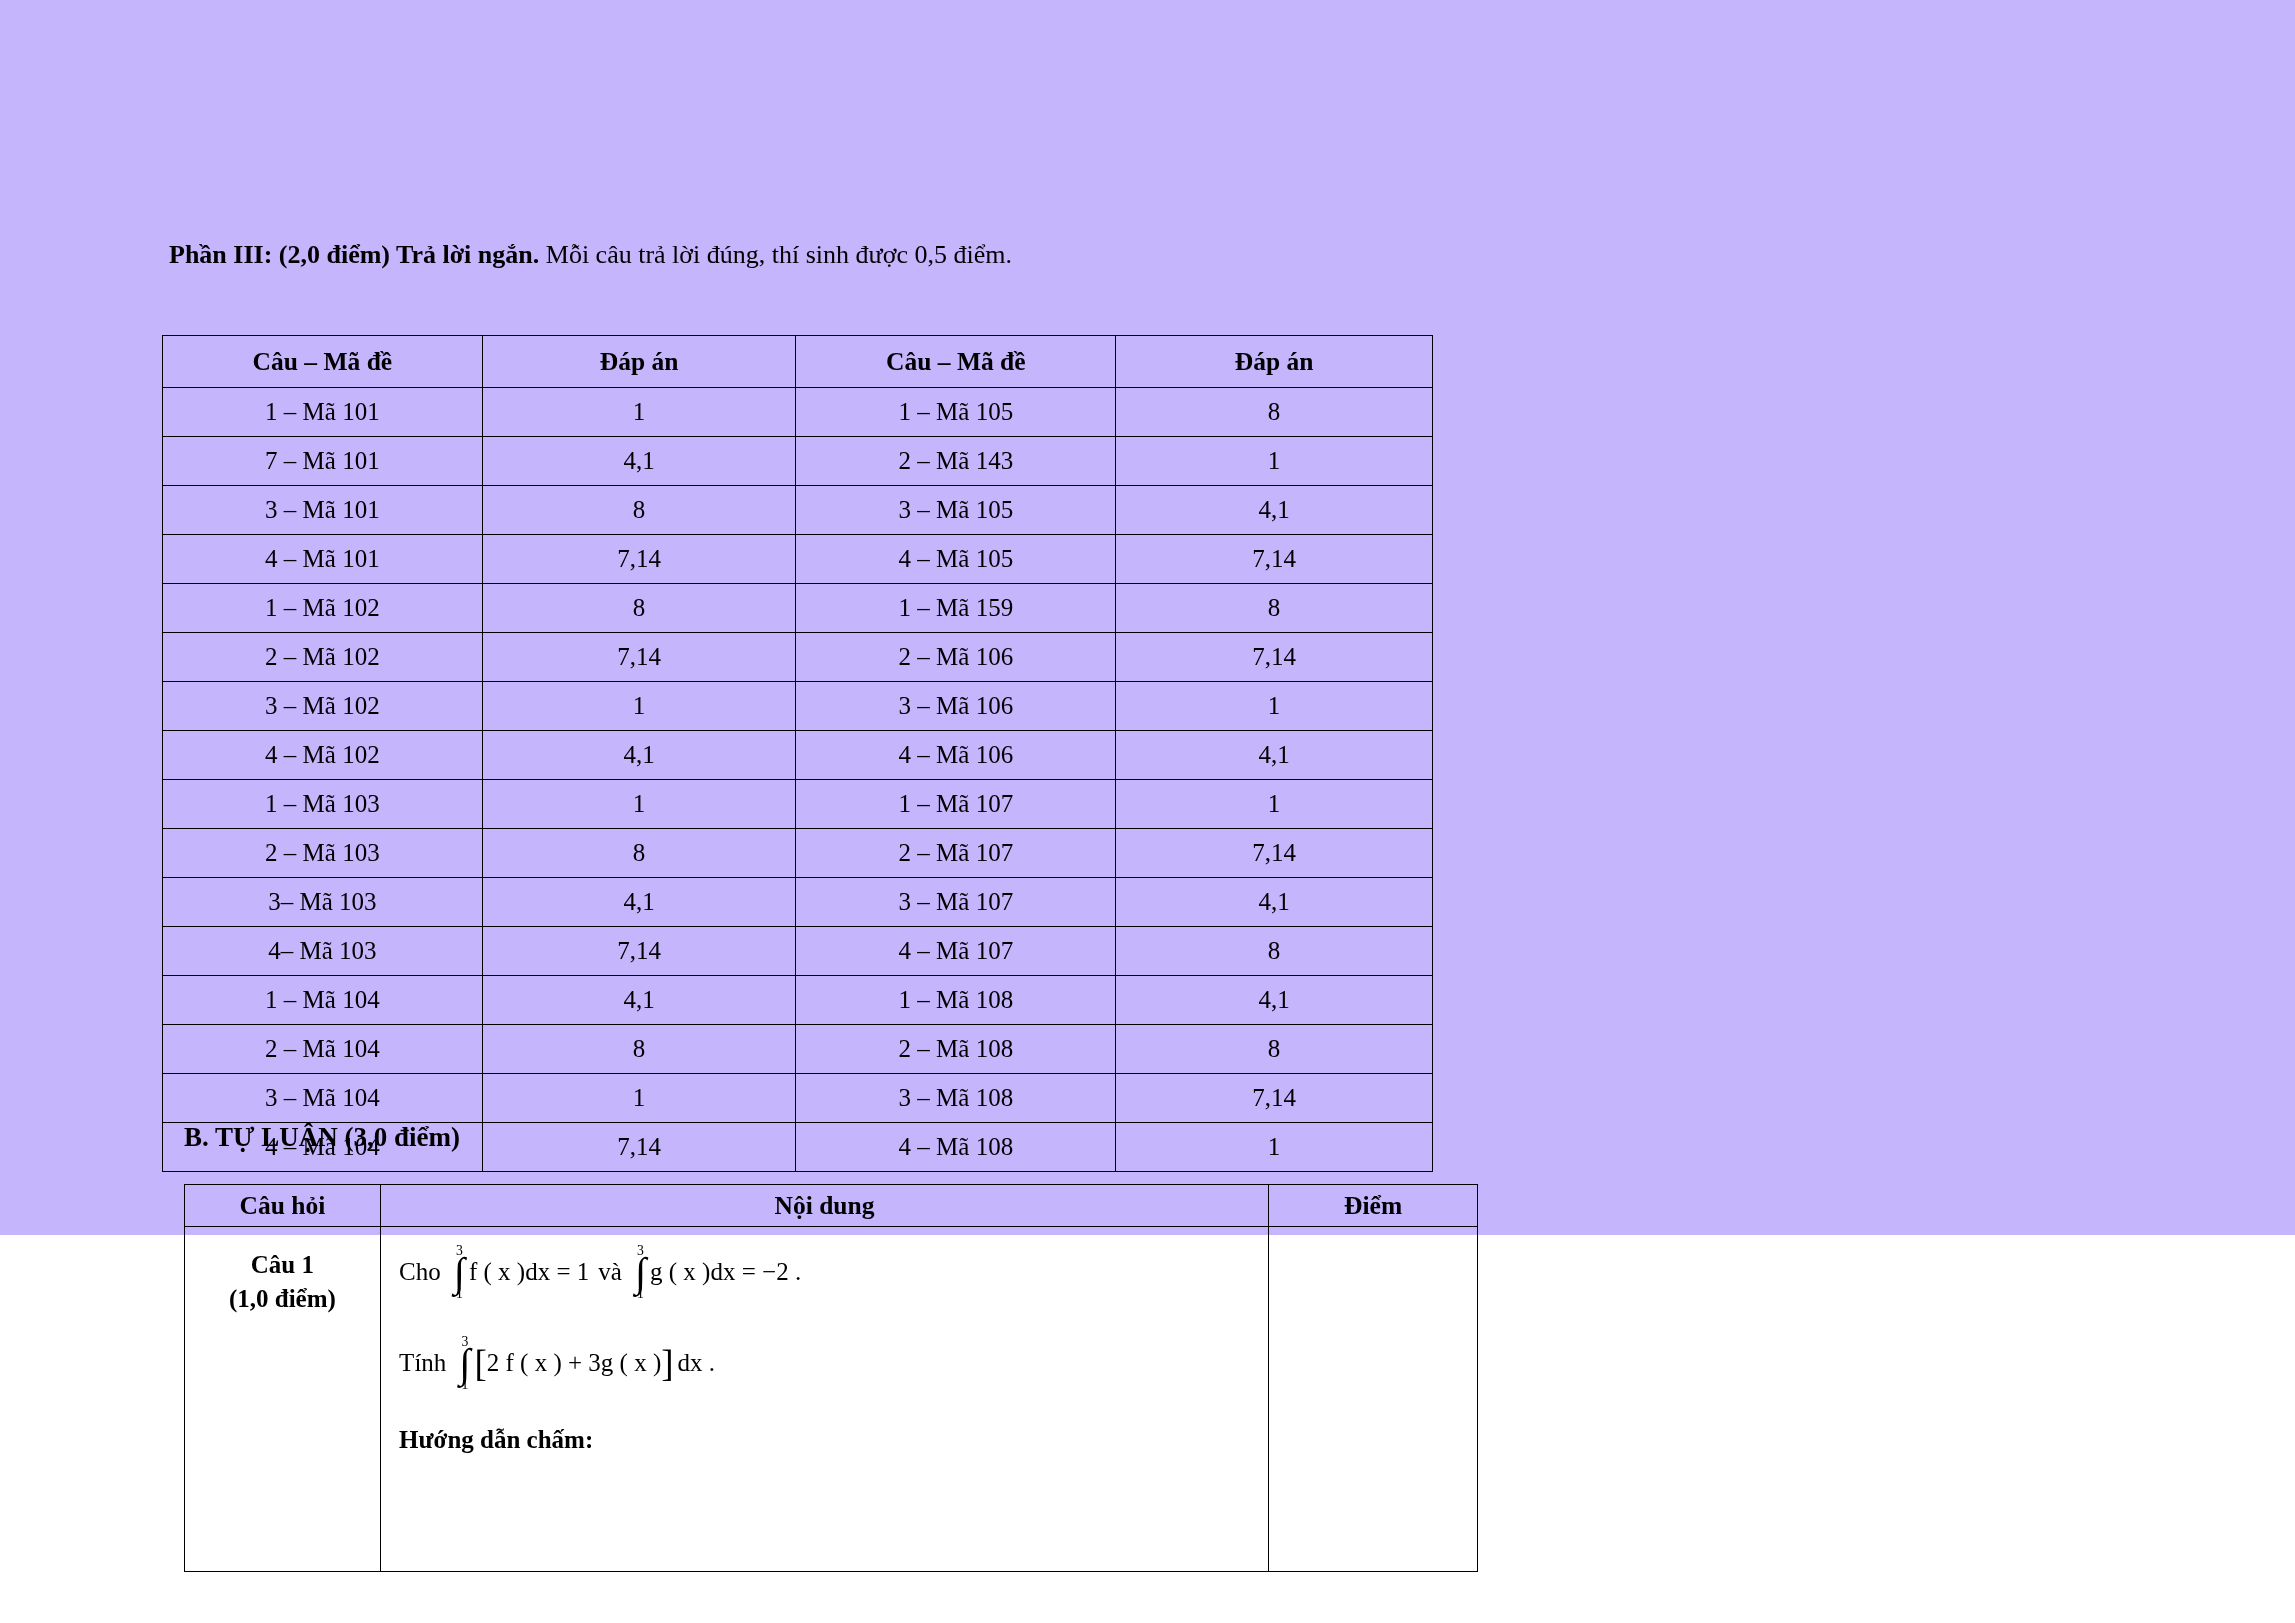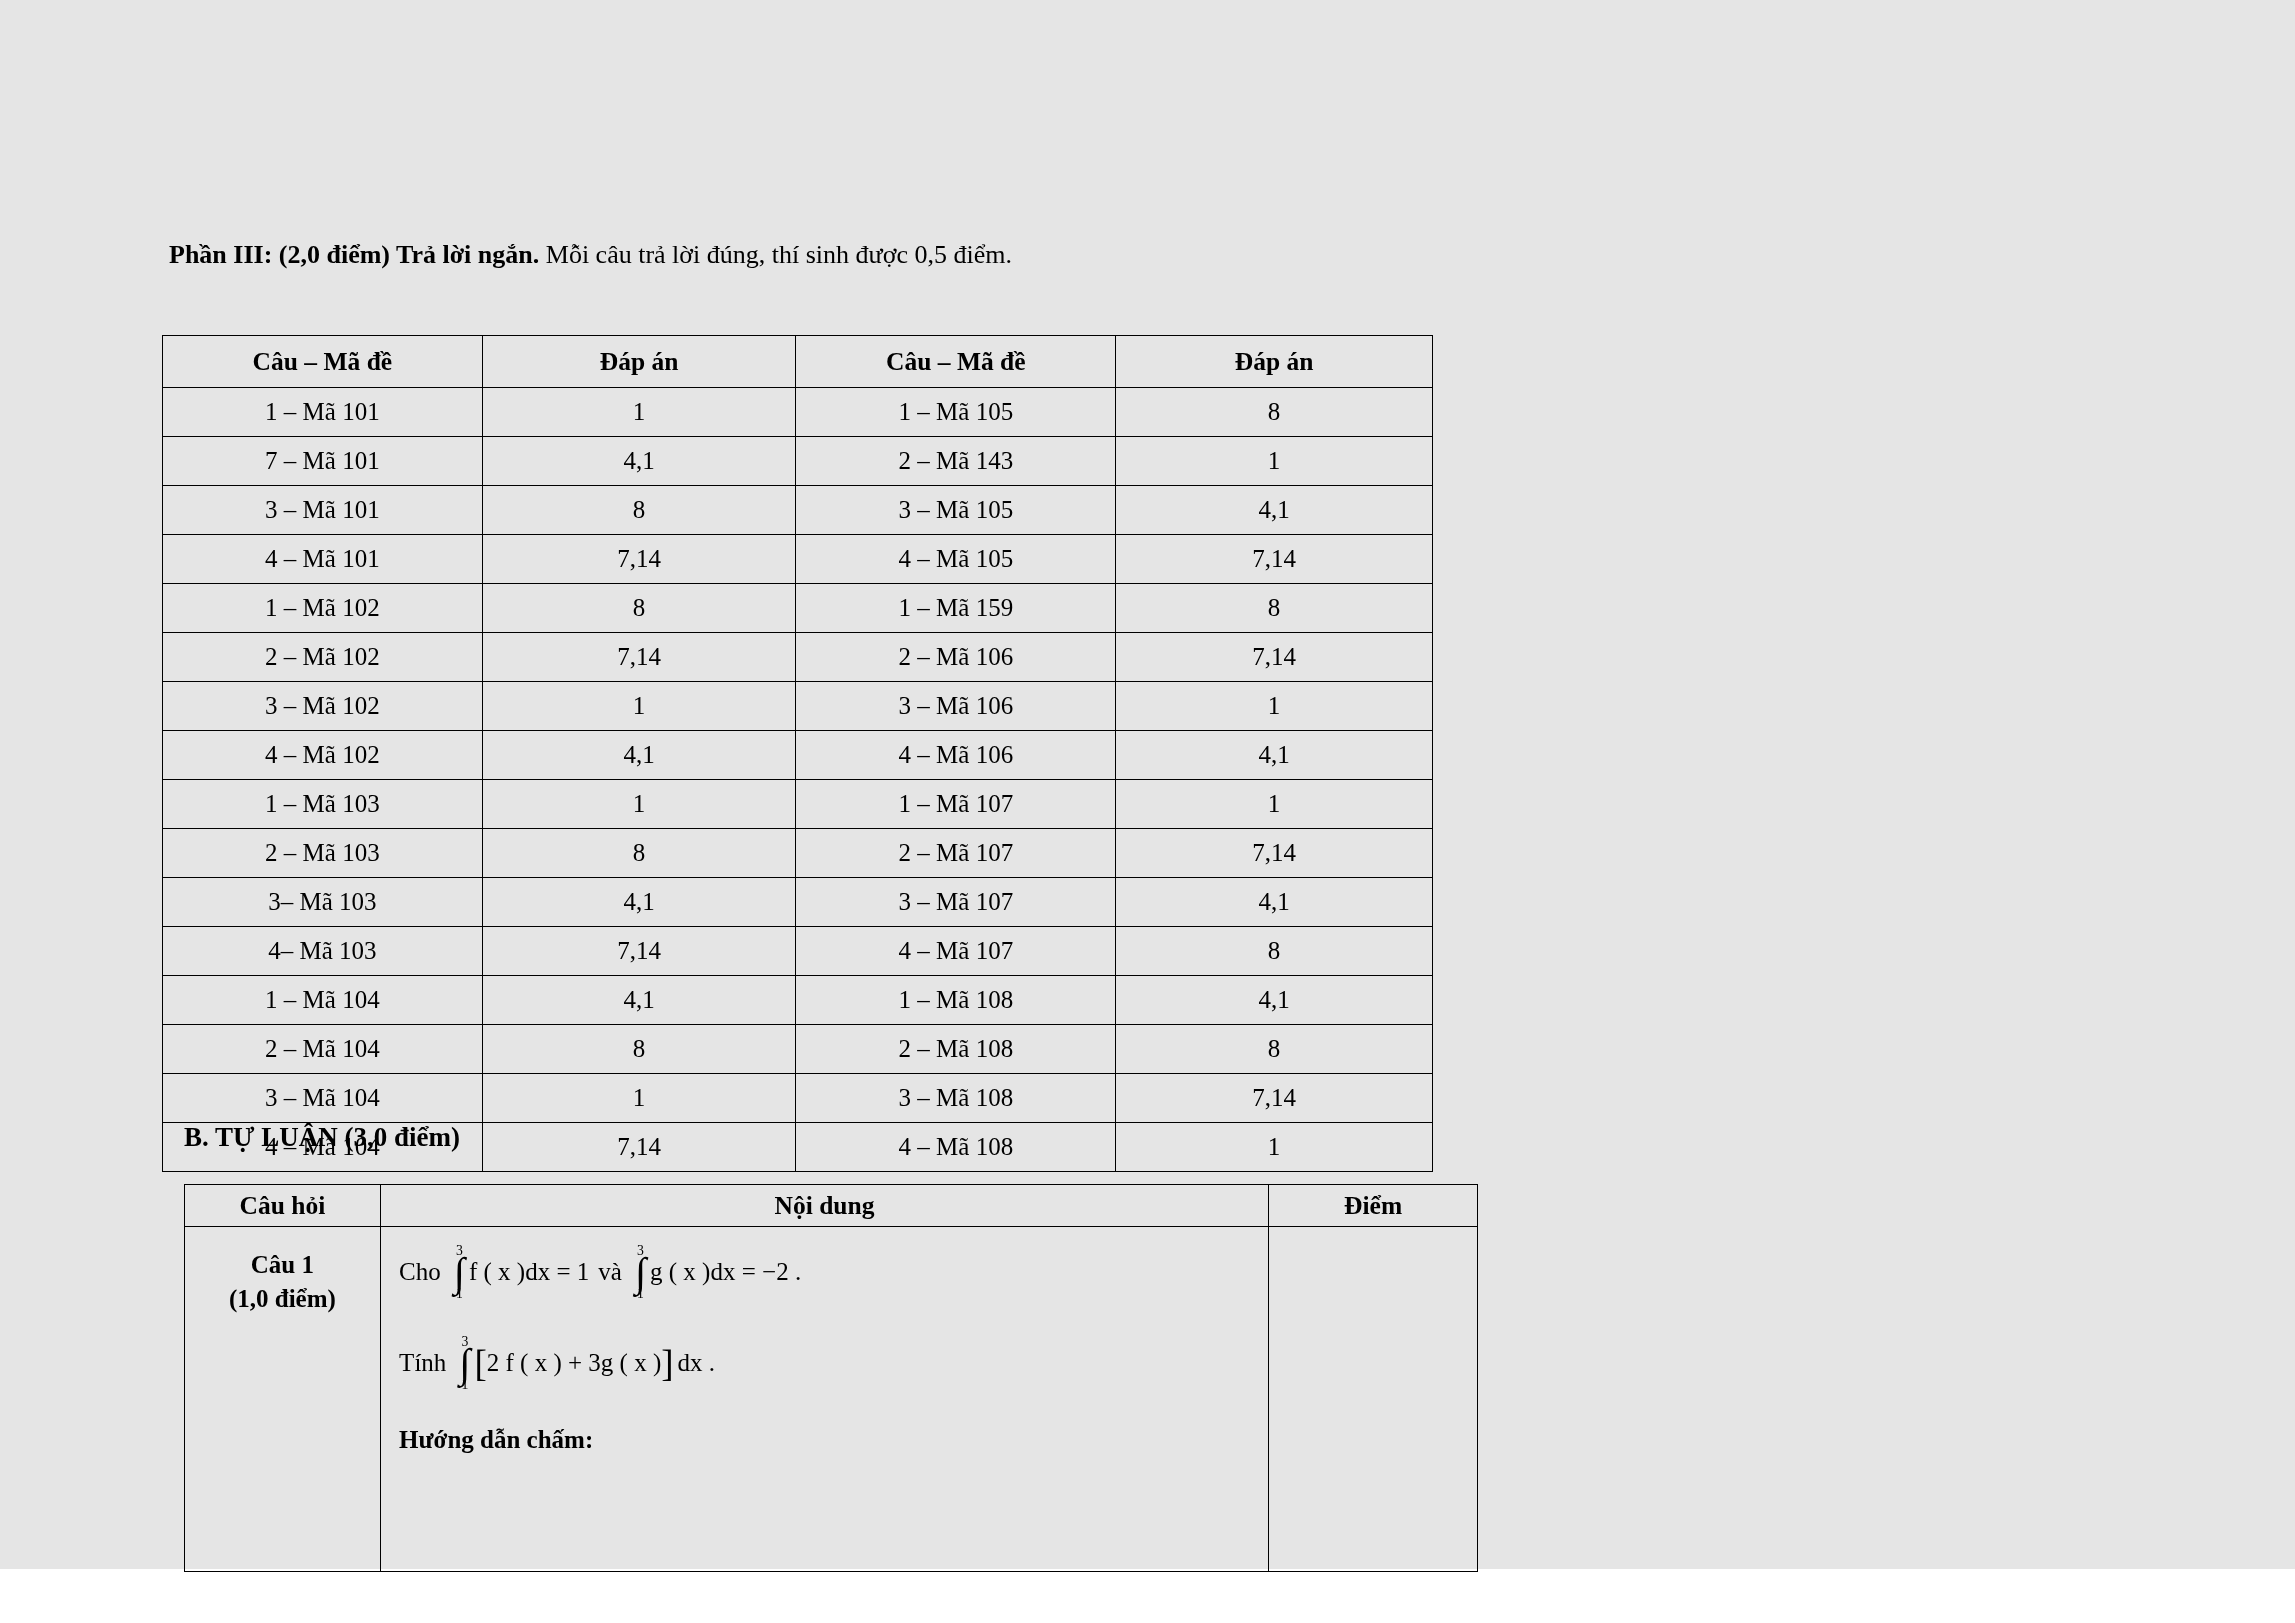--- a/index.html
+++ b/index.html
@@ -12,22 +12,22 @@
     height: 1623px;
     font-family: "Liberation Serif", serif;
     color: #000000;
     position: relative;
     overflow: hidden;
   }
   .page {
     position: absolute;
     top: 0; left: 0;
     width: 2295px;
-    height: 1569px;
-    background: #e5e5e5;
+    height: 1235px;
+    background: #c4b5fd;
   }
   .intro {
     position: absolute;
     left: 169px;
     top: 239px;
     font-size: 26px;
     line-height: 1.2;
     white-space: nowrap;
   }
   .intro b { font-weight: bold; }

